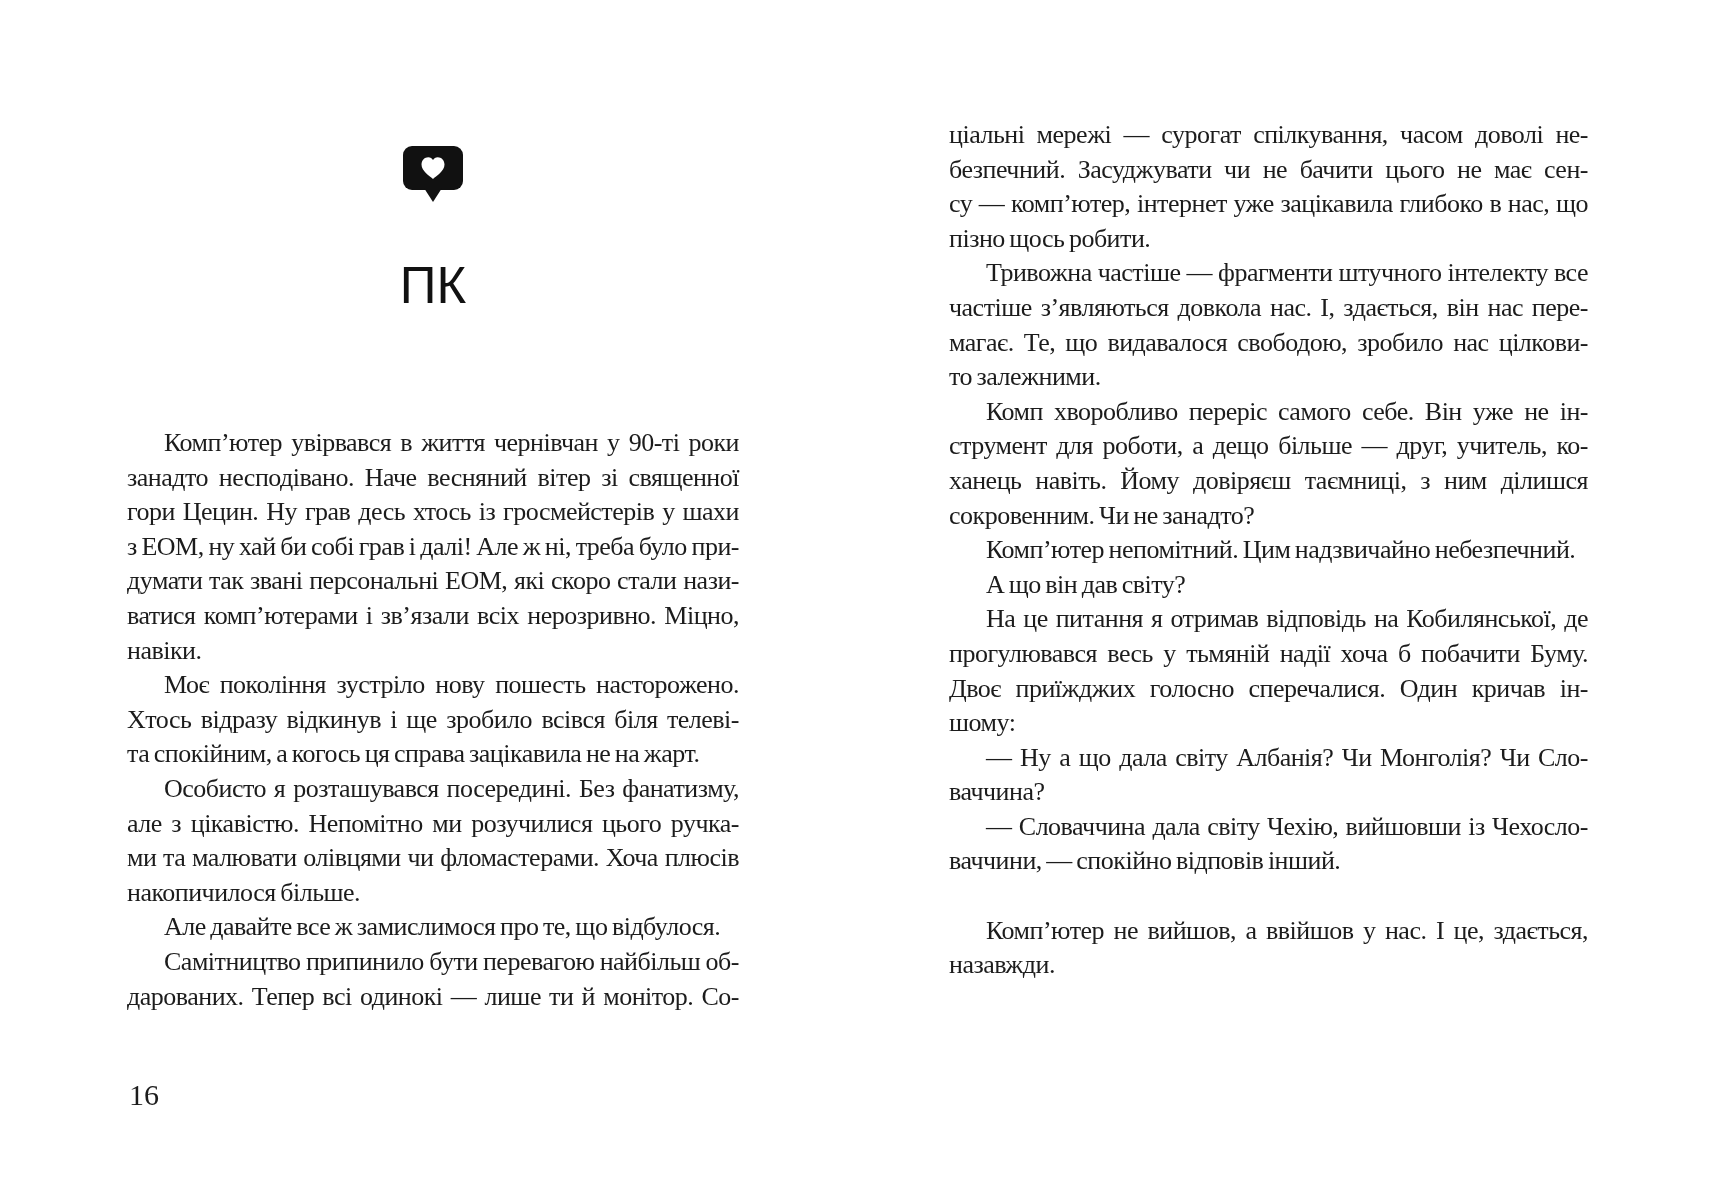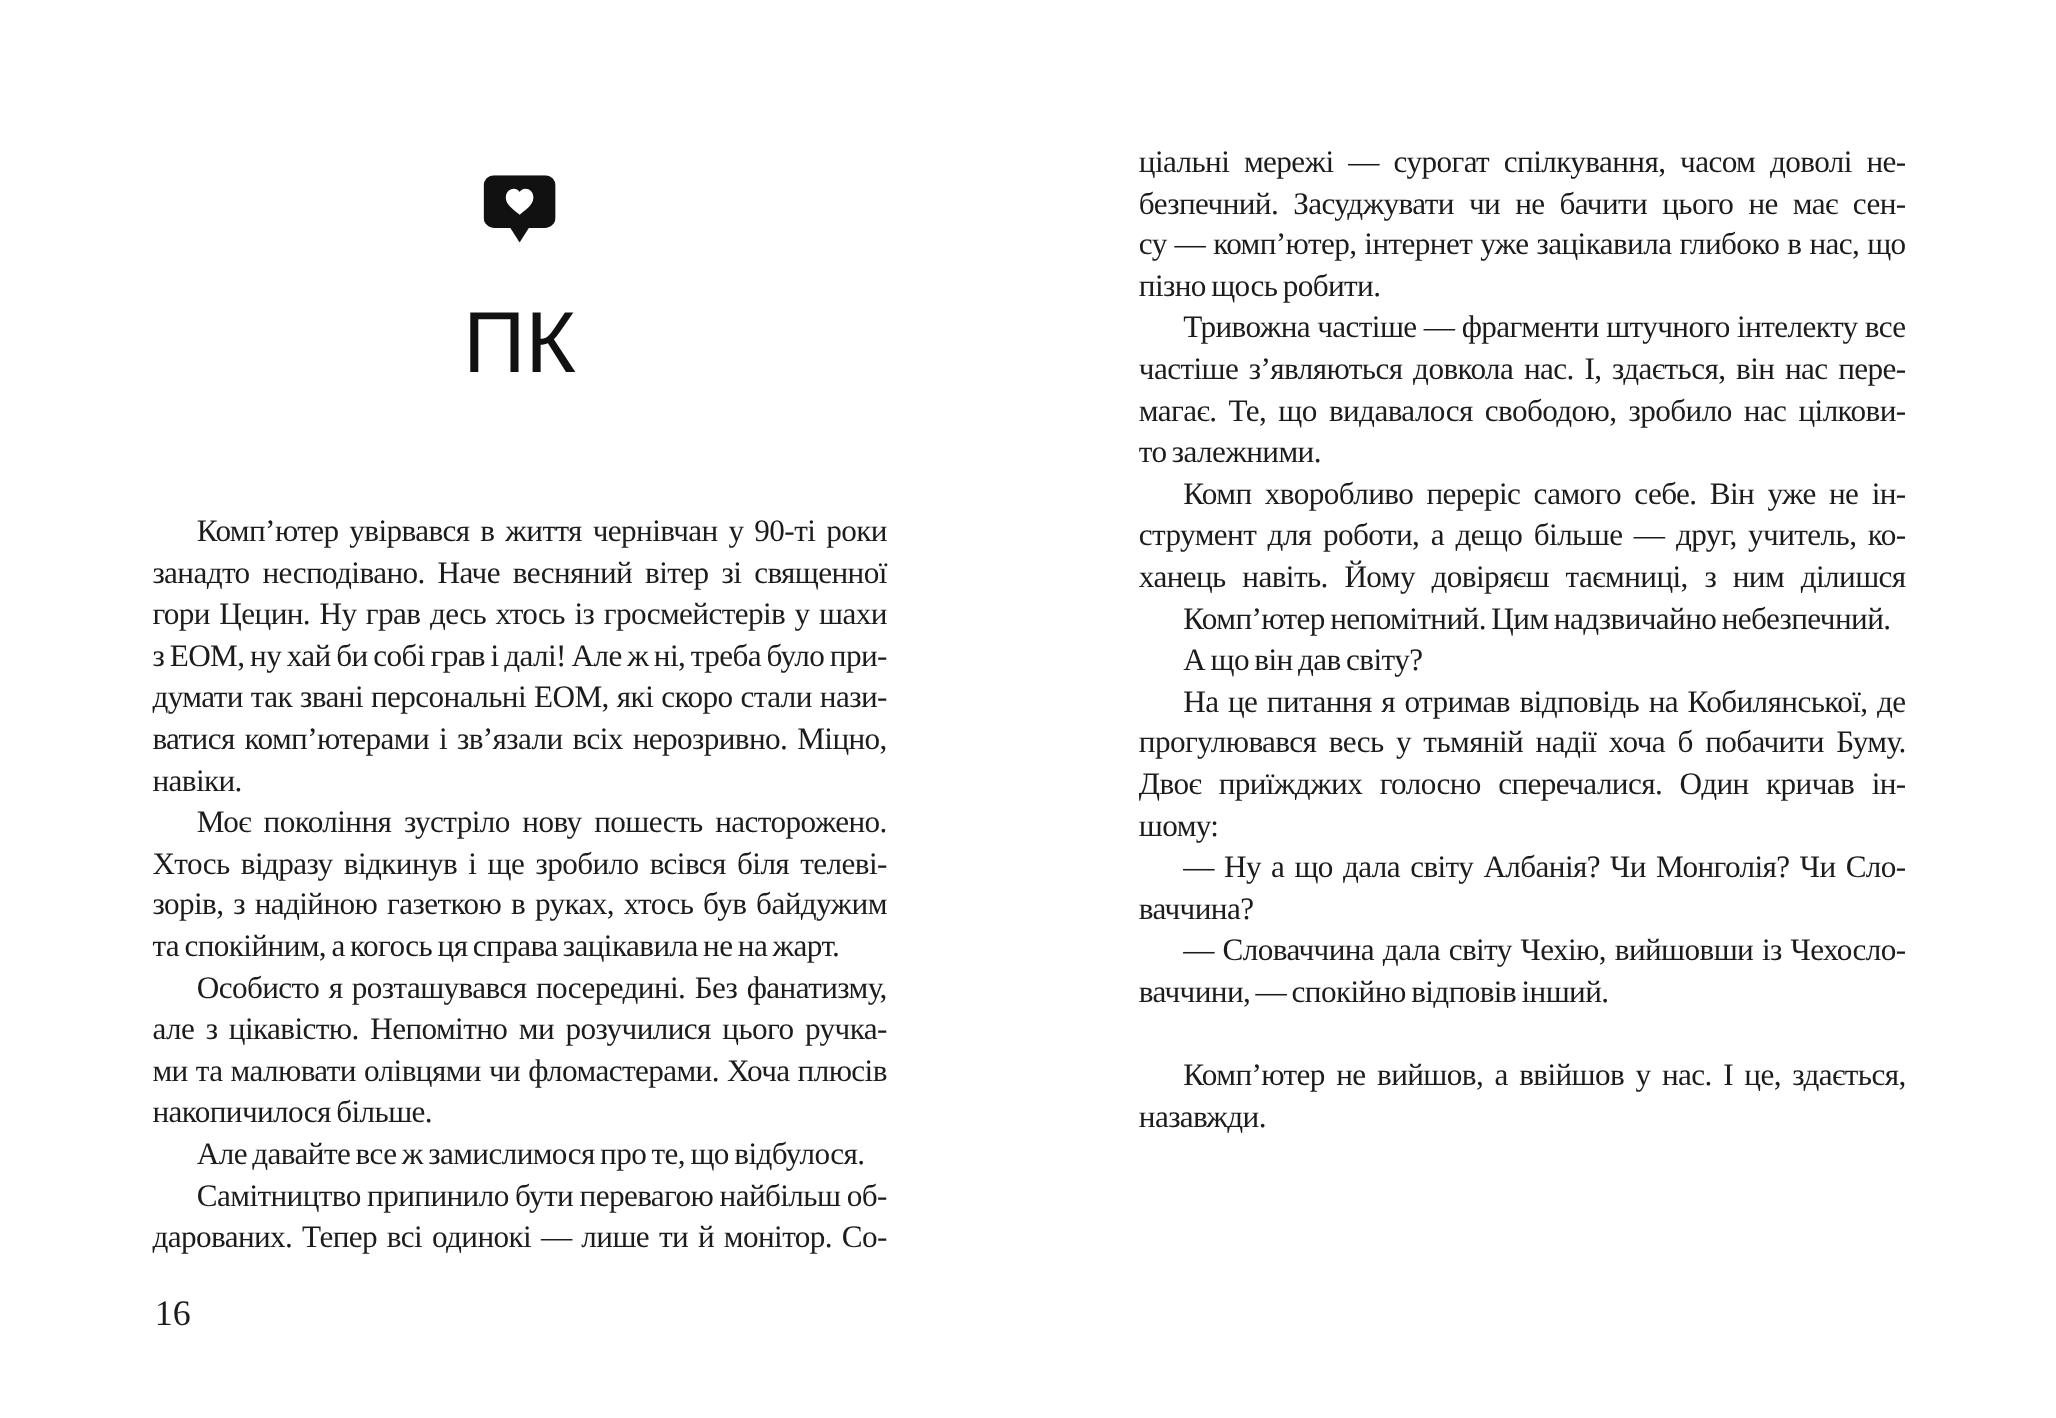--- a/index.html
+++ b/index.html
@@ -23,21 +23,21 @@
     width: 60px;
     height: 56px;
   }
   .chapter-title {
     position: absolute;
     left: 127px;
     top: 250px;
     width: 612px;
     text-align: center;
     font-family: "Liberation Sans", sans-serif;
-    font-size: 72px;
+    font-size: 51px;
     line-height: 72px;
     font-weight: 400;
     color: #111111;
   }
   .text-block {
     position: absolute;
   }
   .text-block.left {
     left: 127px;
     top: 426px;
@@ -102,21 +102,20 @@
     <div class="text-block left">
         <div class="line indent">Комп’ютер увірвався в життя чернівчан у 90-ті роки</div>
         <div class="line">занадто несподівано. Наче весняний вітер зі священної</div>
         <div class="line">гори Цецин. Ну грав десь хтось із гросмейстерів у шахи</div>
         <div class="line">з ЕОМ, ну хай би собі грав і далі! Але ж ні, треба було при-</div>
         <div class="line">думати так звані персональні ЕОМ, які скоро стали нази-</div>
         <div class="line">ватися комп’ютерами і зв’язали всіх нерозривно. Міцно,</div>
         <div class="line para-end">навіки.</div>
         <div class="line indent">Моє покоління зустріло нову пошесть насторожено.</div>
         <div class="line">Хтось відразу відкинув і ще зробило всівся біля телеві-</div>
-        <div class="line">зорів, з надійною газеткою в руках, хтось був байдужим</div>
         <div class="line para-end">та спокійним, а когось ця справа зацікавила не на жарт.</div>
         <div class="line indent">Особисто я розташувався посередині. Без фанатизму,</div>
         <div class="line">але з цікавістю. Непомітно ми розучилися цього ручка-</div>
         <div class="line">ми та малювати олівцями чи фломастерами. Хоча плюсів</div>
         <div class="line para-end">накопичилося більше.</div>
         <div class="line indent para-end">Але давайте все ж замислимося про те, що відбулося.</div>
         <div class="line indent">Самітництво припинило бути перевагою найбільш об-</div>
         <div class="line">дарованих. Тепер всі одинокі — лише ти й монітор. Со-</div>
       </div>
 
@@ -129,20 +128,21 @@
         <div class="line">безпечний. Засуджувати чи не бачити цього не має сен-</div>
         <div class="line">су — комп’ютер, інтернет уже зацікавила глибоко в нас, що</div>
         <div class="line para-end">пізно щось робити.</div>
         <div class="line indent">Тривожна частіше — фрагменти штучного інтелекту все</div>
         <div class="line">частіше з’являються довкола нас. І, здається, він нас пере-</div>
         <div class="line">магає. Те, що видавалося свободою, зробило нас цілкови-</div>
         <div class="line para-end">то залежними.</div>
         <div class="line indent">Комп хворобливо переріс самого себе. Він уже не ін-</div>
         <div class="line">струмент для роботи, а дещо більше — друг, учитель, ко-</div>
         <div class="line">ханець навіть. Йому довіряєш таємниці, з ним ділишся</div>
+        <div class="line para-end">сокровенним. Чи не занадто?</div>
         <div class="line indent para-end">Комп’ютер непомітний. Цим надзвичайно небезпечний.</div>
         <div class="line indent para-end">А що він дав світу?</div>
         <div class="line indent">На це питання я отримав відповідь на Кобилянської, де</div>
         <div class="line">прогулювався весь у тьмяній надії хоча б побачити Буму.</div>
         <div class="line">Двоє приїжджих голосно сперечалися. Один кричав ін-</div>
         <div class="line para-end">шому:</div>
         <div class="line indent">— Ну а що дала світу Албанія? Чи Монголія? Чи Сло-</div>
         <div class="line para-end">ваччина?</div>
         <div class="line indent">— Словаччина дала світу Чехію, вийшовши із Чехосло-</div>
         <div class="line para-end">ваччини, — спокійно відповів інший.</div>

